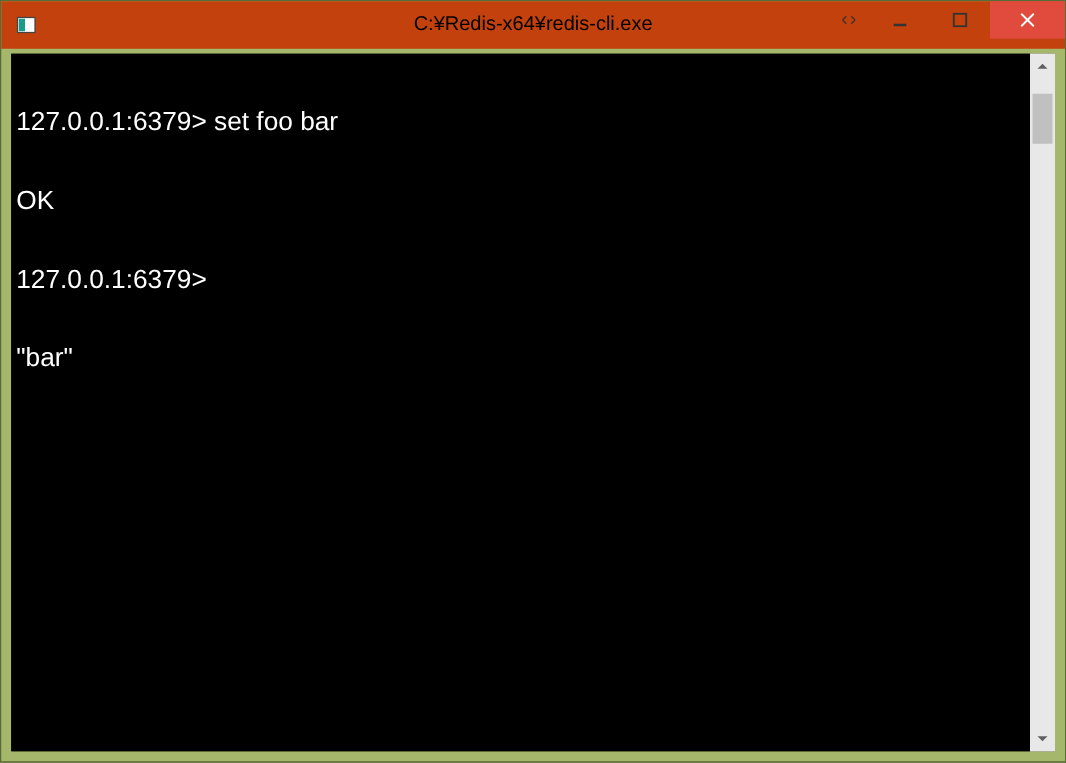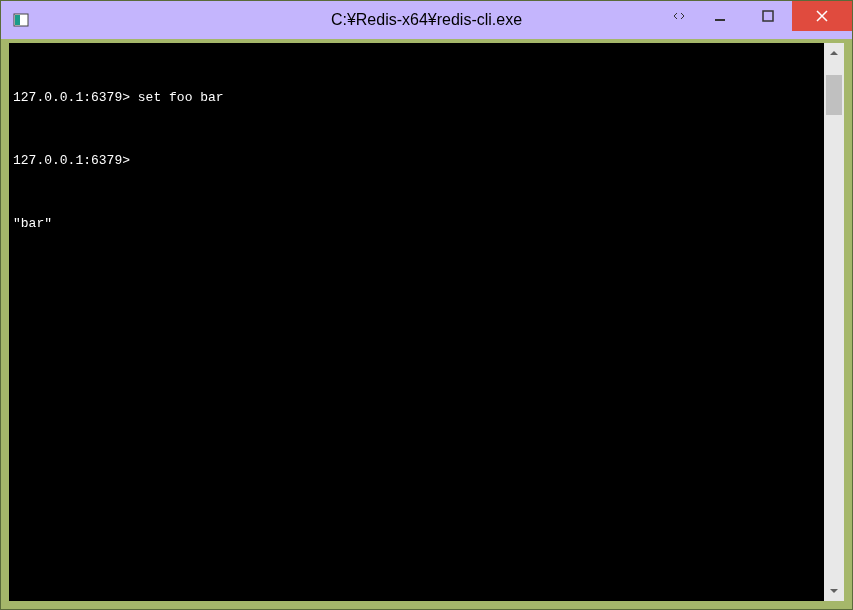--- a/index.html
+++ b/index.html
@@ -16,21 +16,21 @@
     }
     .window {
       width: 853px;
       height: 610px;
       background: #a5b76a;
       border: 1px solid #5a6b3a;
       position: relative;
     }
     .titlebar {
       height: 38px;
-      background: #c4b5fd;
+      background: #c2410c;
       display: flex;
       align-items: center;
       position: relative;
     }
     .app-icon {
       width: 16px;
       height: 16px;
       margin-left: 12px;
       margin-right: 8px;
       position: relative;
@@ -91,22 +91,22 @@
       left: 8px;
       right: 8px;
       bottom: 8px;
       background: #000;
       display: flex;
     }
     .terminal {
       flex: 1;
       background: #000;
       color: #fff;
-      font-family: Liberation Mono, monospace;
-      font-size: 13px;
+      font-family: Liberation Sans, sans-serif;
+      font-size: 21px;
       line-height: 21px;
       padding: 2px 4px;
       white-space: pre;
       overflow: hidden;
     }
     .scrollbar {
       width: 20px;
       background: #e8e8e8;
       position: relative;
       display: flex;
@@ -170,20 +170,21 @@
         <svg width="14" height="14" viewBox="0 0 14 14">
           <path d="M2 2 L12 12 M12 2 L2 12" stroke="#fff" stroke-width="1.5"></path>
         </svg>
       </div>
     </div>
   </div>
 
   <div class="terminal-container">
     <div class="terminal">
       <span class="terminal-line">127.0.0.1:6379&gt; set foo bar</span>
+      <span class="terminal-line">OK</span>
       <span class="terminal-line">127.0.0.1:6379&gt;</span>
       <span class="terminal-line">"bar"</span>
     </div>
     <div class="scrollbar">
       <div class="scroll-arrow">
         <svg width="10" height="6" viewBox="0 0 10 6">
           <path d="M5 1 L9 5 L1 5 Z" fill="#606060"></path>
         </svg>
       </div>
       <div class="scroll-track">

